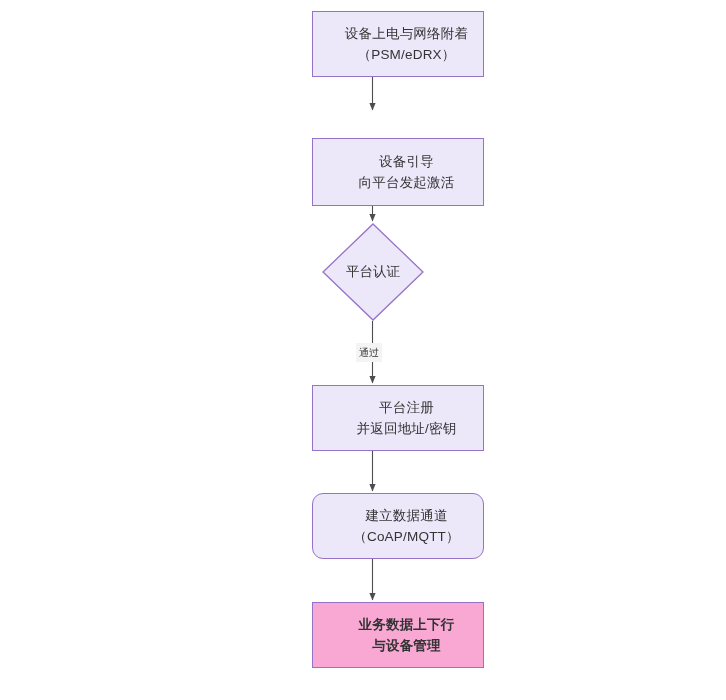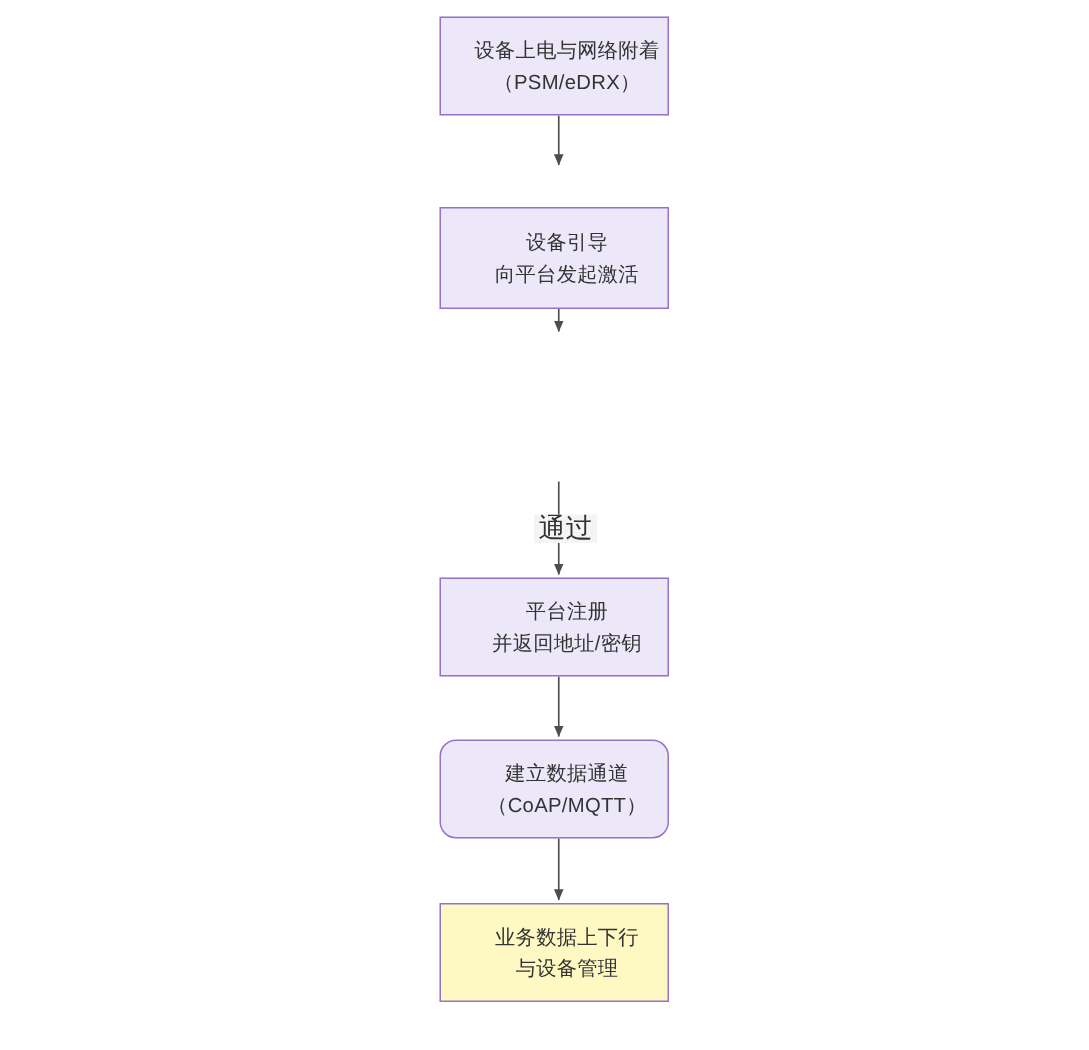--- a/index.html
+++ b/index.html
@@ -32,26 +32,27 @@
   .node {
     position: absolute;
     box-sizing: border-box;
     display: flex;
     align-items: center;
     justify-content: center;
   }
   .node-process {
     background: #ece8fa;
     border: 1.4px solid #9673c8;
-    width: 153px;
-    left: 293px;
+    width: 172px;
+    left: 312px;
     padding-left: 17px;
   }
   .node-process.shaded {
-    background: #fef9c3;
+    background: #f9a8d4;
+    font-weight: bold;
   }
   .node-label {
     color: #333333;
     font-size: 13.5px;
     line-height: 21px;
     text-align: center;
     white-space: pre-line;
     letter-spacing: 0.2px;
   }
   .node-decision {
@@ -72,21 +73,21 @@
     z-index: 2;
     color: #333333;
     font-size: 13.5px;
     line-height: 20px;
     text-align: center;
   }
   .edge-label {
     position: absolute;
     background: #f4f4f4;
     color: #333333;
-    font-size: 18px;
+    font-size: 10px;
     line-height: 17px;
     padding: 1px 3px;
     white-space: nowrap;
   }
 </style>
 </head>
 <body>
 
 <div id="flow-canvas">
 
@@ -117,20 +118,26 @@
   <div class="node node-process" style="top:11px; height:66px;">
     <span class="node-label">设备上电与网络附着
 （PSM/eDRX）</span>
   </div>
 
   <div class="node node-process" style="top:112px; height:68px;margin-top:26px;">
     <span class="node-label">设备引导
 向平台发起激活</span>
   </div>
 
+  <div class="node node-decision">
+    <svg class="diamond-shape" width="102" height="98" viewBox="0 0 102 98">
+      <polygon points="51,1 101,49 51,97 1,49" fill="#ece8fa" stroke="#9673c8" stroke-width="1.3"></polygon>
+    </svg>
+    <span class="decision-label">平台认证</span>
+  </div>
 
   <div class="edge-label" style="left:356px; top:343px;">
     <span>通过</span>
   </div>
 
   <div class="node node-process" style="top:385px; height:66px;">
     <span class="node-label">平台注册
 并返回地址/密钥</span>
   </div>
 

